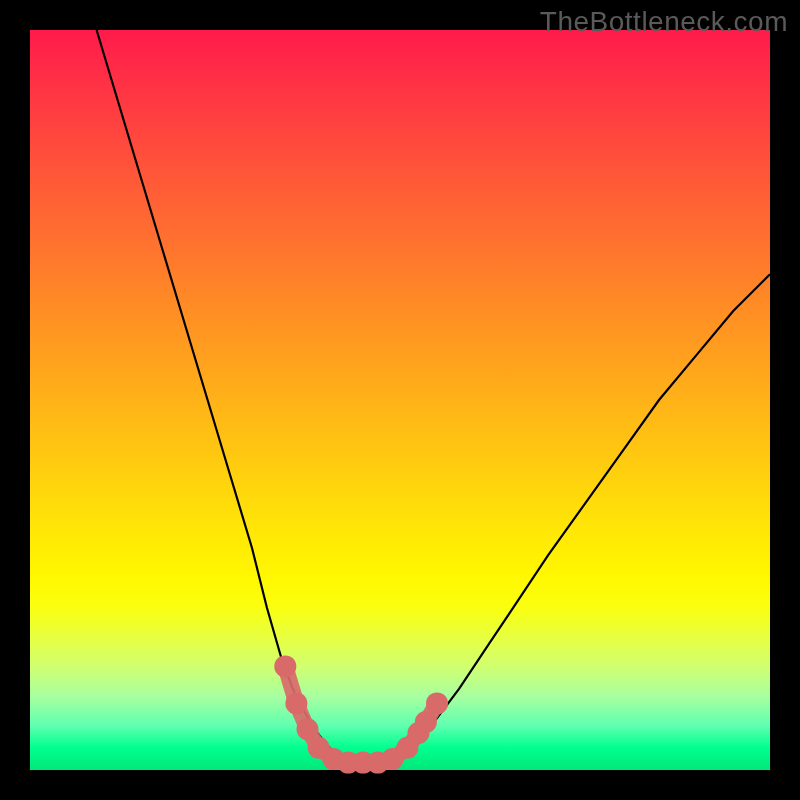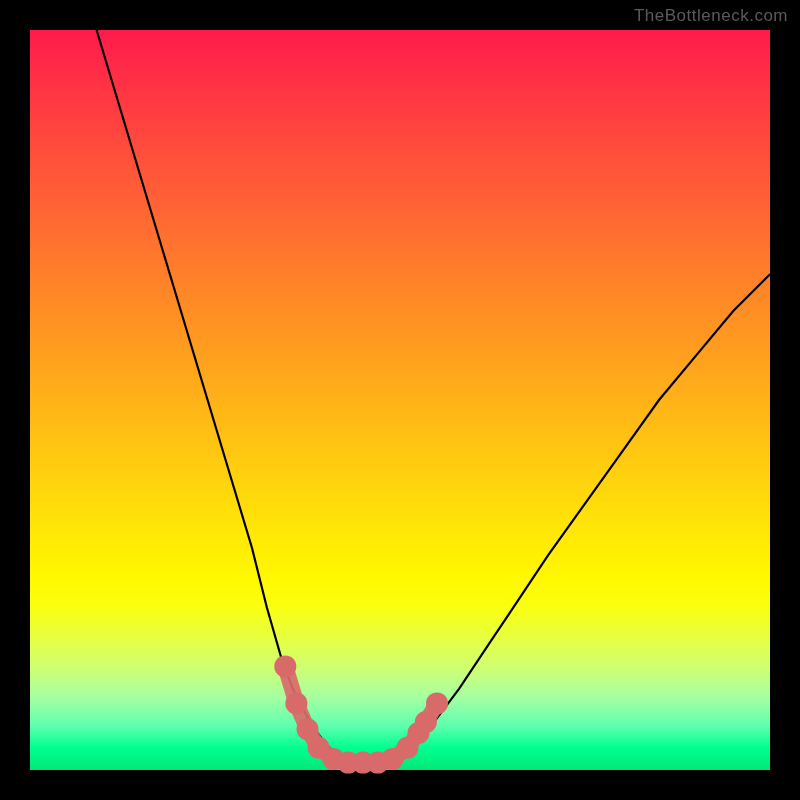--- a/index.html
+++ b/index.html
@@ -10,21 +10,21 @@
     background: #000;
     position: relative;
     overflow: hidden;
     font-family: Arial, sans-serif;
   }
   .watermark {
     position: absolute;
     top: 6px;
     right: 12px;
     color: #5a5a5a;
-    font-size: 17px;
+    font-size: 28px;
     font-weight: 500;
     z-index: 10;
     letter-spacing: 0.5px;
   }
   .plot-area {
     position: absolute;
     left: 30px;
     top: 30px;
     width: 740px;
     height: 740px;

